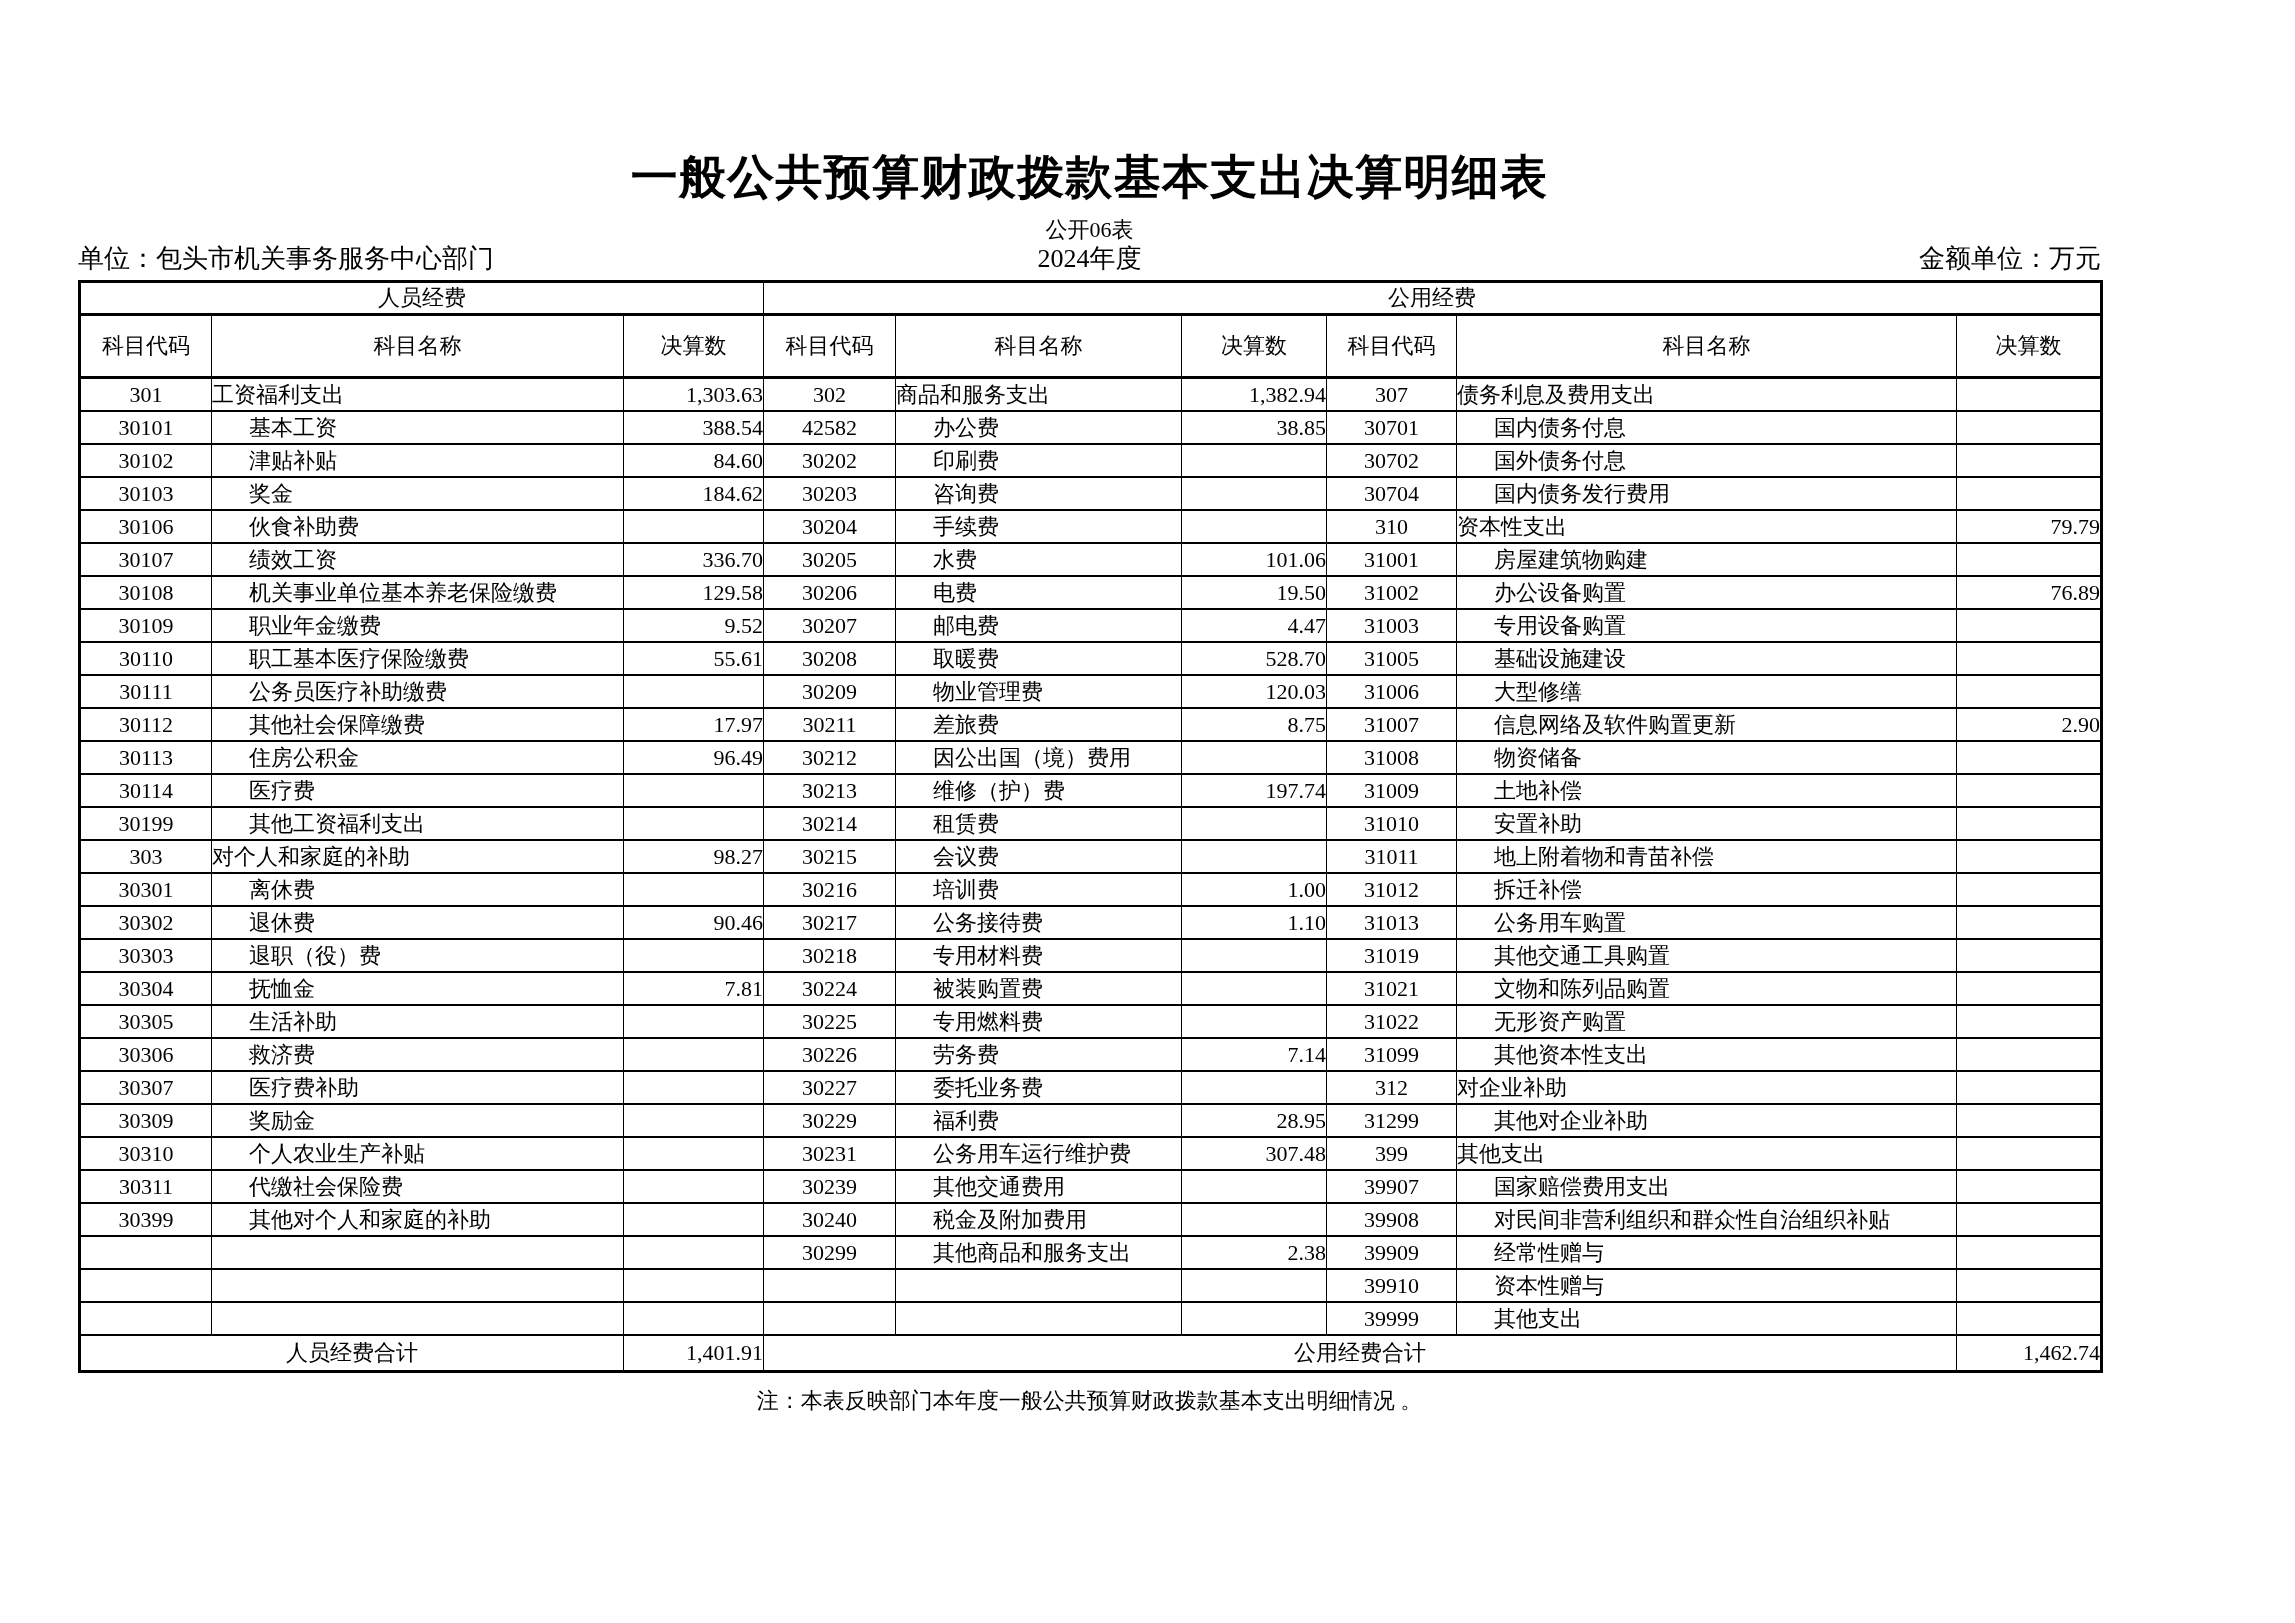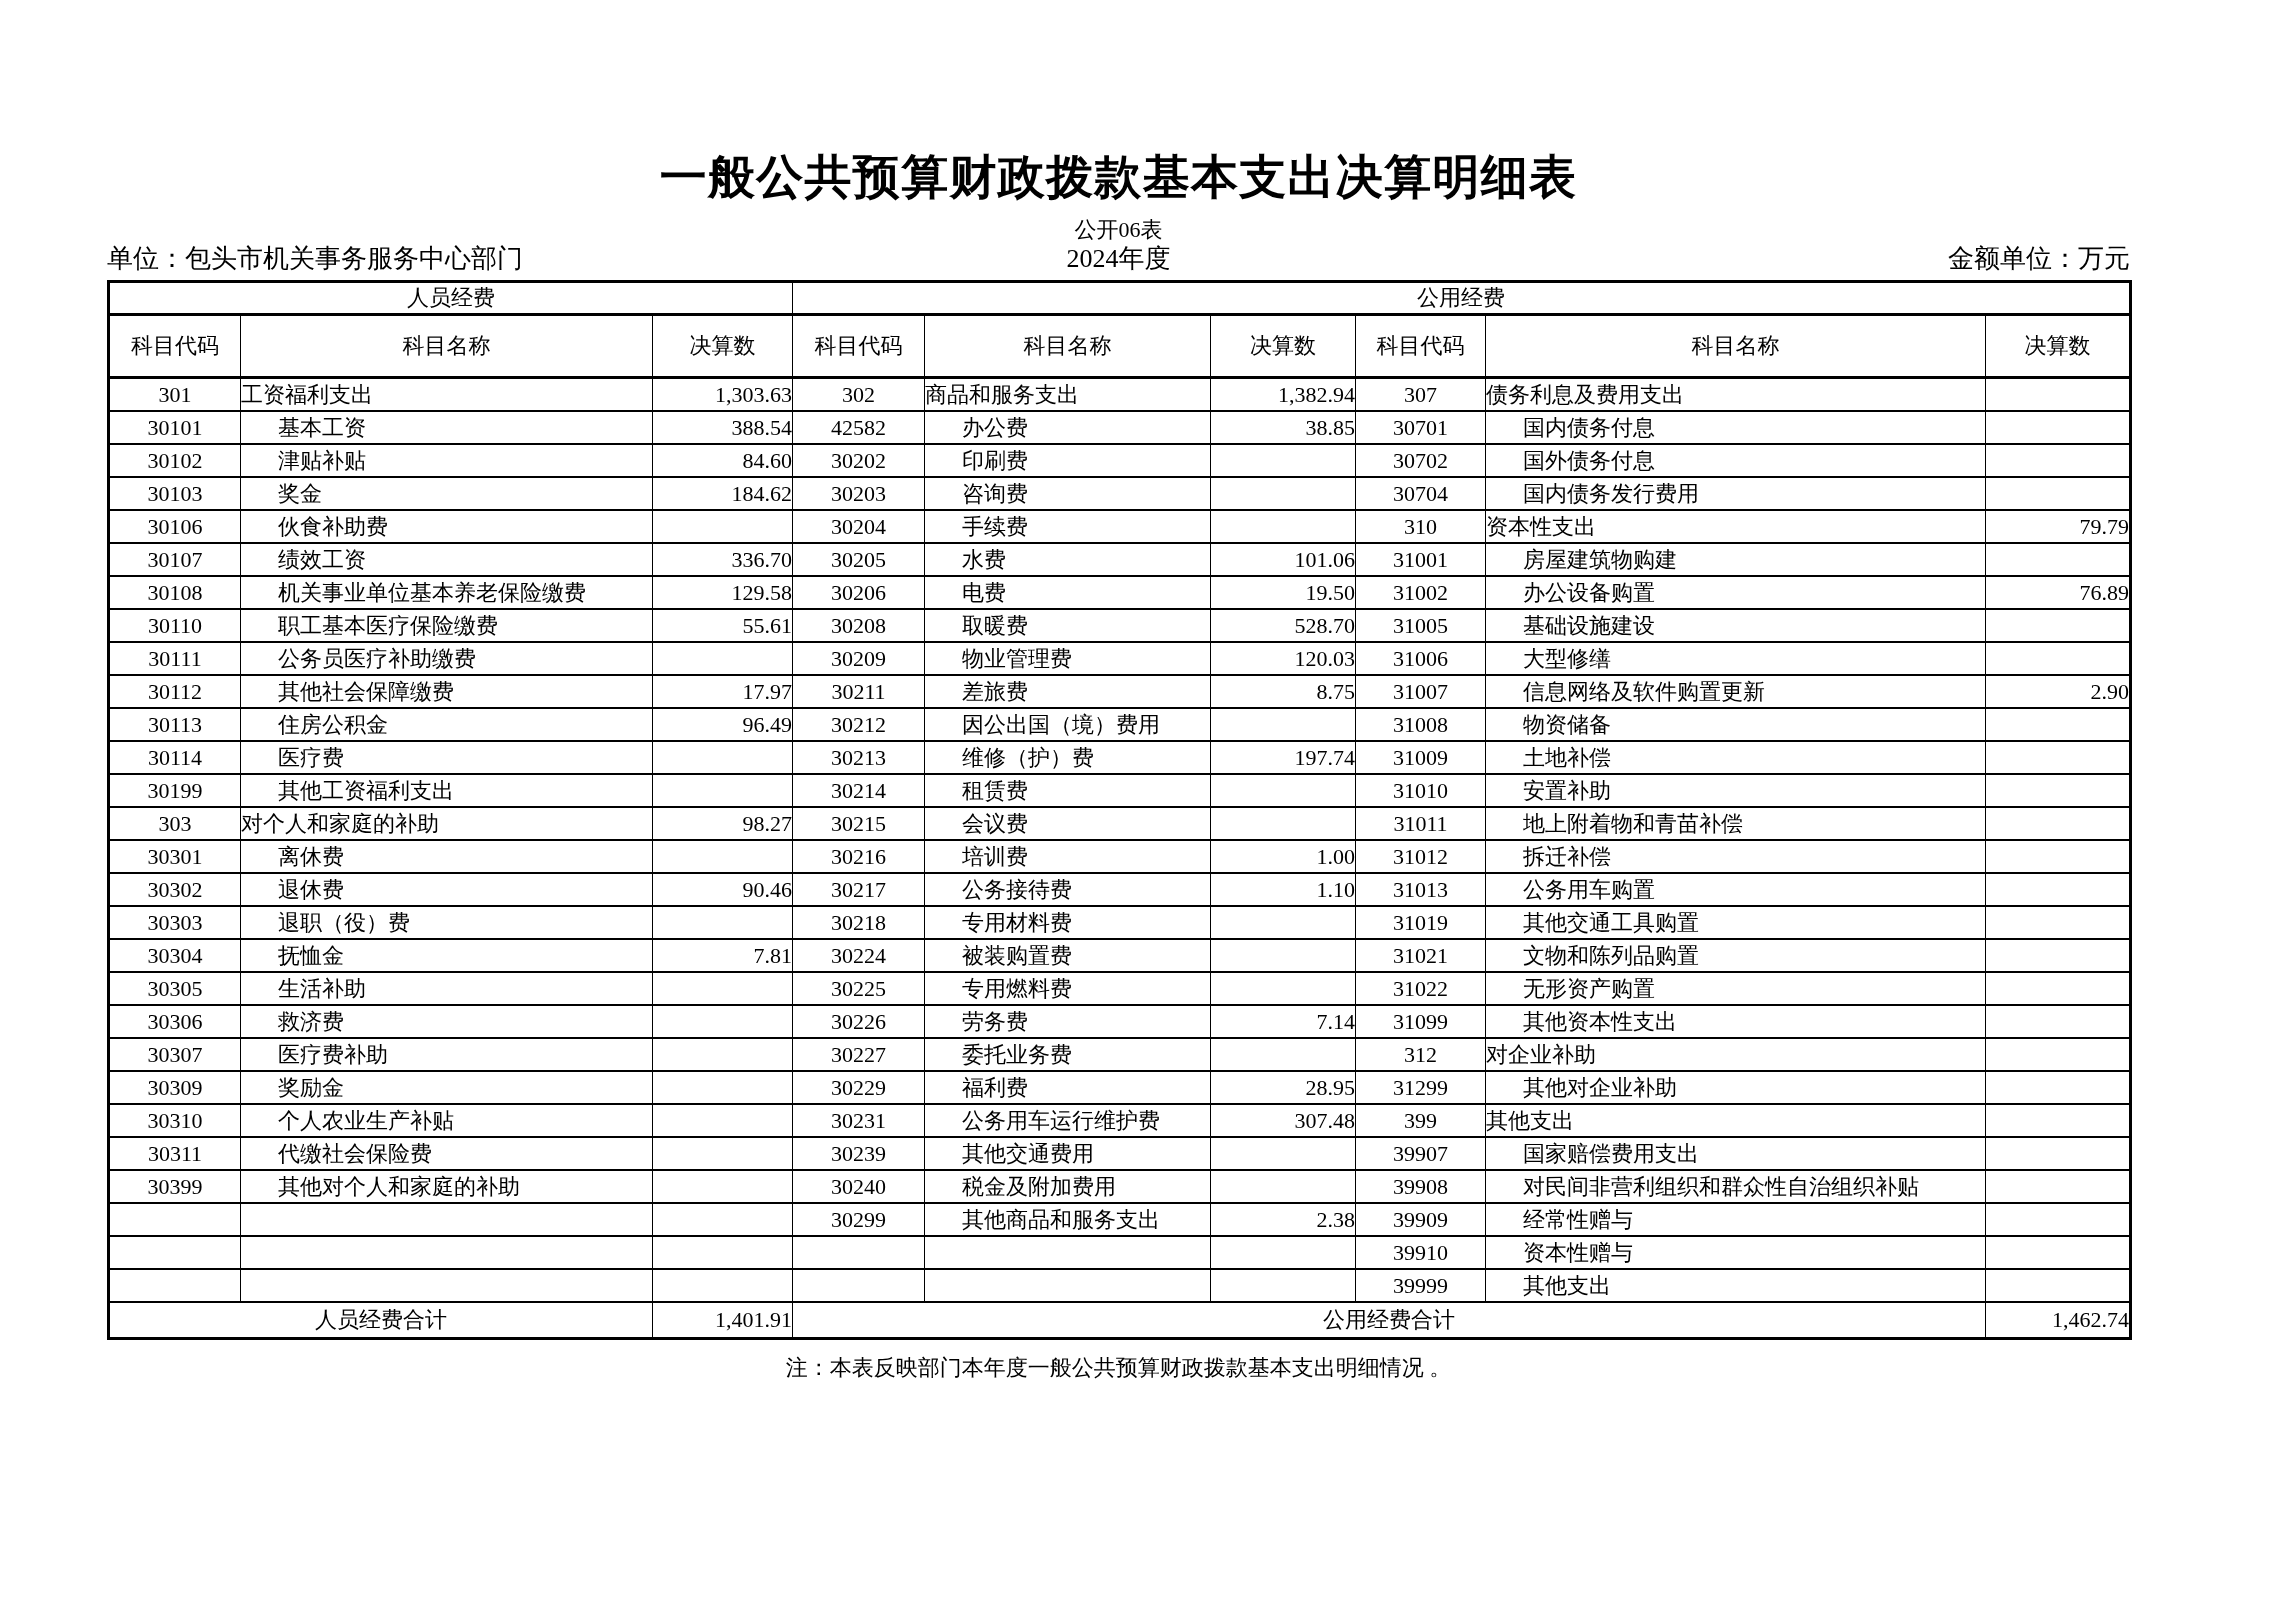--- a/index.html
+++ b/index.html
@@ -5,21 +5,21 @@
   html, body { margin: 0; padding: 0; background: #fff; }
   .page {
     position: relative;
     width: 2295px;
     height: 1623px;
     background: #ffffff;
     color: #000;
     font-family: "Liberation Serif", "DejaVu Serif", serif;
   }
   .content {
-    margin-left: 107px;
+    margin-left: 78px;
     width: 2023px;
   }
   .title {
     padding-top: 152px;
     font-size: 47px;
     line-height: 50px;
     font-weight: bold;
     text-align: center;
     letter-spacing: 1.3px;
   }
@@ -199,20 +199,31 @@
             <td class="name indent">机关事业单位基本养老保险缴费</td>
             <td class="num">129.58</td>
             <td class="code">30206</td>
             <td class="name indent">电费</td>
             <td class="num">19.50</td>
             <td class="code">31002</td>
             <td class="name indent">办公设备购置</td>
             <td class="num">76.89</td>
           </tr>
           <tr>
+            <td class="code">30109</td>
+            <td class="name indent">职业年金缴费</td>
+            <td class="num">9.52</td>
+            <td class="code">30207</td>
+            <td class="name indent">邮电费</td>
+            <td class="num">4.47</td>
+            <td class="code">31003</td>
+            <td class="name indent">专用设备购置</td>
+            <td class="num"></td>
+          </tr>
+          <tr>
             <td class="code">30110</td>
             <td class="name indent">职工基本医疗保险缴费</td>
             <td class="num">55.61</td>
             <td class="code">30208</td>
             <td class="name indent">取暖费</td>
             <td class="num">528.70</td>
             <td class="code">31005</td>
             <td class="name indent">基础设施建设</td>
             <td class="num"></td>
           </tr>

